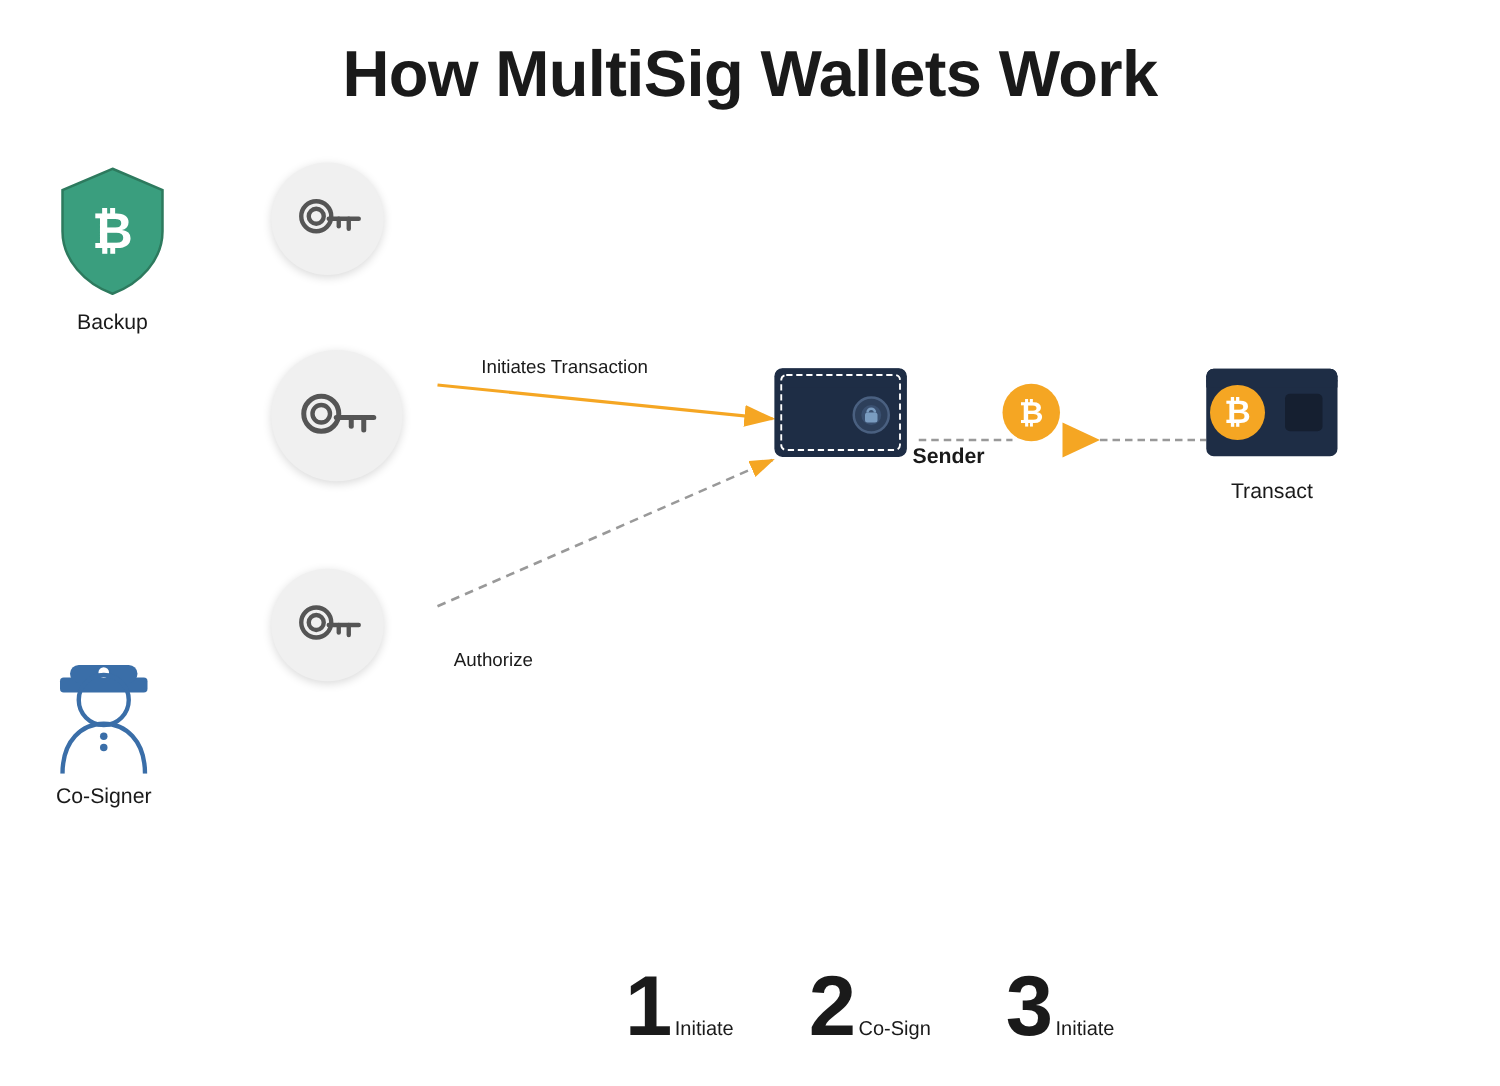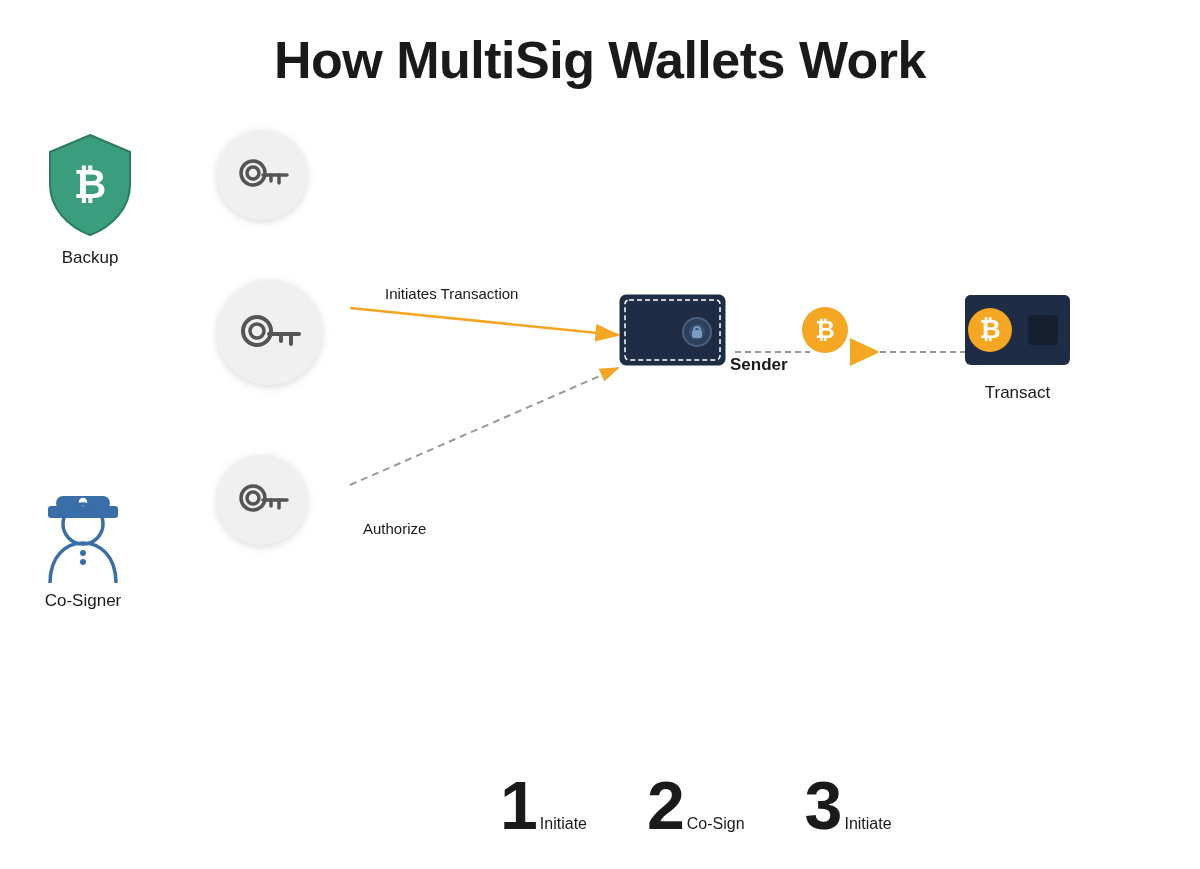--- a/index.html
+++ b/index.html
@@ -179,21 +179,21 @@
         <circle cx="20" cy="22" r="7" fill="none" stroke="#555" stroke-width="3.5"></circle>
         <line x1="32" y1="25" x2="62" y2="25" stroke="#555" stroke-width="4" stroke-linecap="round"></line>
         <line x1="54" y1="25" x2="54" y2="35" stroke="#555" stroke-width="4" stroke-linecap="round"></line>
         <line x1="44" y1="25" x2="44" y2="32" stroke="#555" stroke-width="4" stroke-linecap="round"></line>
       </svg>
     </div>
   </div>
 
   <div class="arrow-label" style="left:385px; top:175px;text-align:center;">Initiates Transaction</div>
 
-  <div class="actor" style="position:absolute; left:28px; top:368px;">
+  <div class="actor" style="position:absolute; left:28px; top:404px;">
     <svg width="110" height="105" viewBox="0 0 110 105">
 
       <rect x="20" y="28" width="70" height="12" rx="3" fill="#3a6ea8"></rect>
       <rect x="28" y="18" width="54" height="14" rx="7" fill="#3a6ea8"></rect>
       <circle cx="55" cy="24" r="5" fill="white" stroke="#3a6ea8" stroke-width="1.5"></circle>
 
       <circle cx="55" cy="46" r="20" fill="none" stroke="#3a6ea8" stroke-width="3.5"></circle>
 
       <path d="M22,105 C22,78 38,65 55,65 C72,65 88,78 88,105" fill="none" stroke="#3a6ea8" stroke-width="3.5"></path>
 

